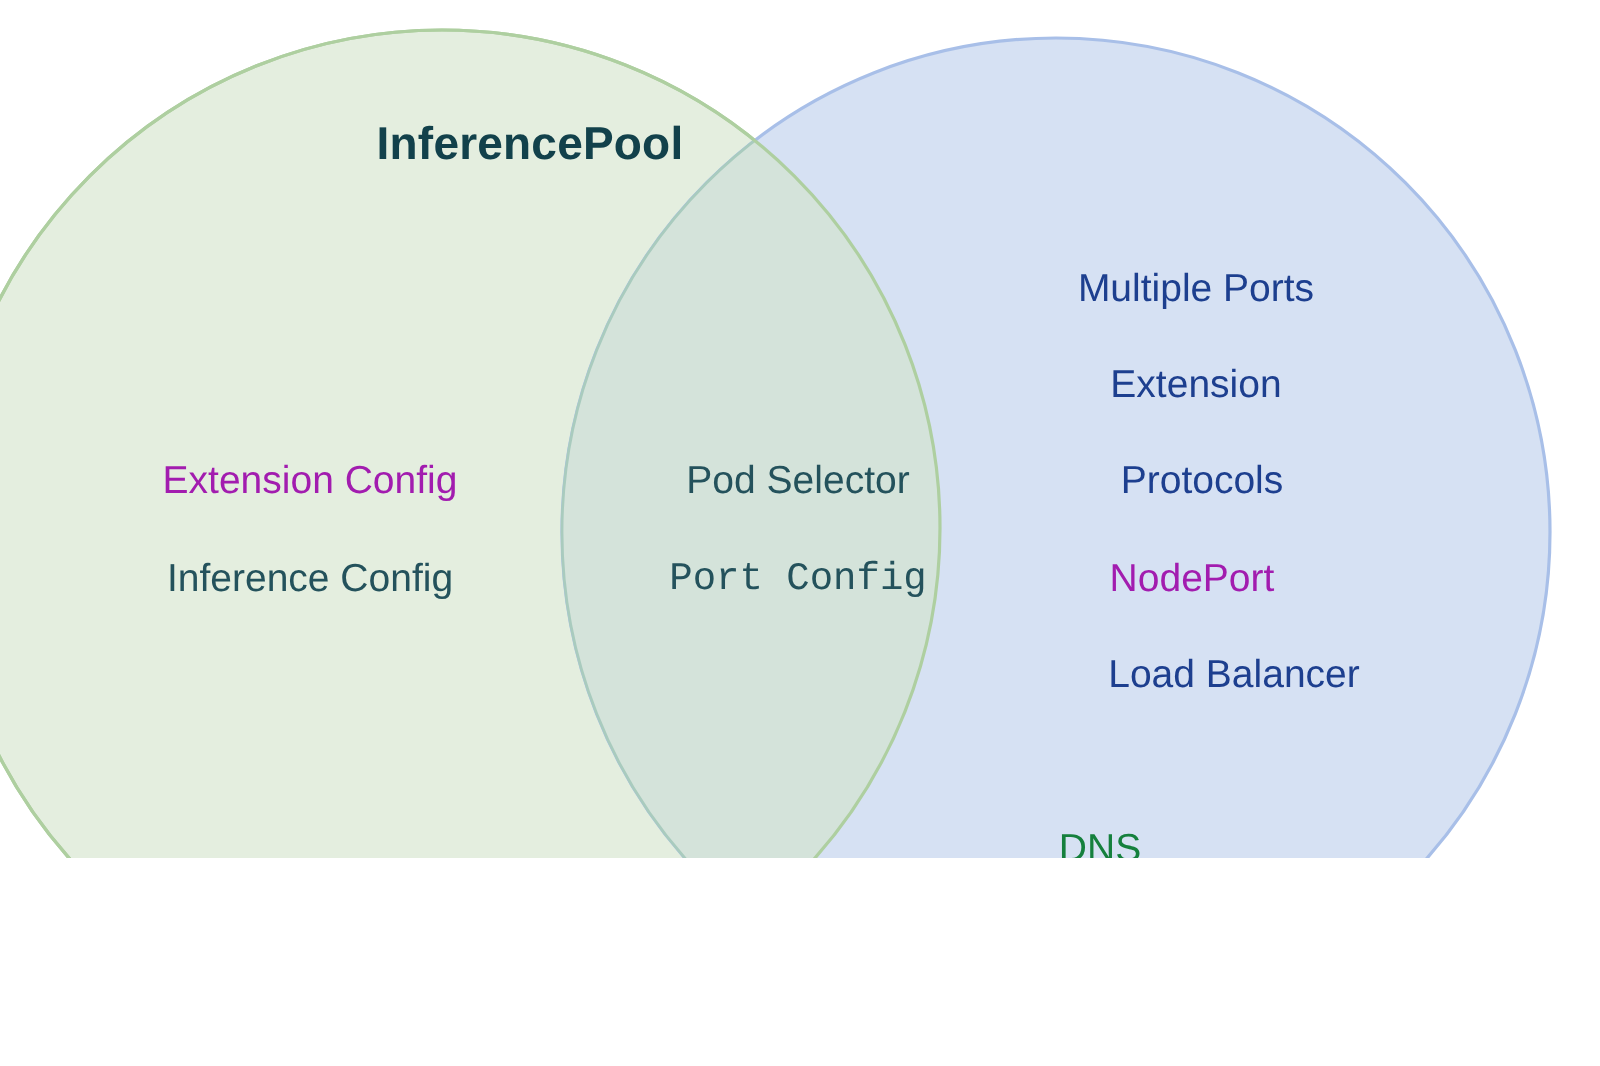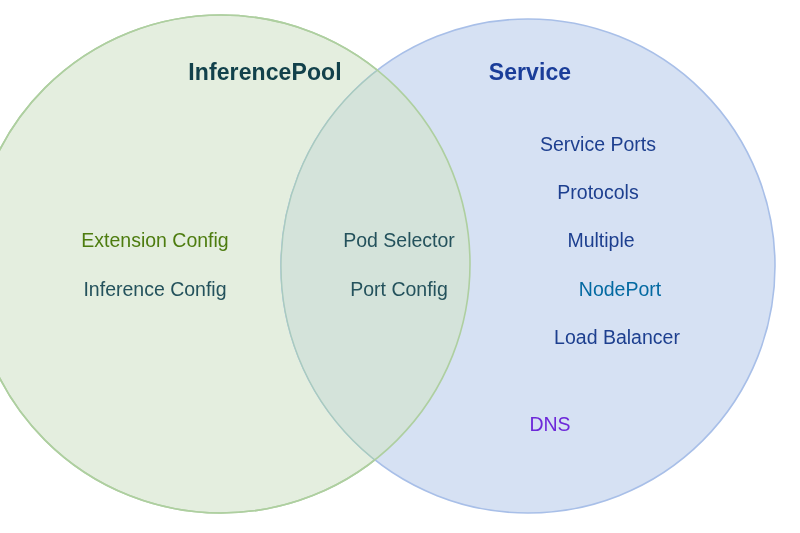--- a/index.html
+++ b/index.html
@@ -7,21 +7,21 @@
     margin: 0;
     padding: 0;
     background: #ffffff;
   }
   body {
     font-family: "Liberation Sans", sans-serif;
   }
   #canvas {
     position: relative;
     width: 800px;
-    height: 533px;
+    height: 429px;
     background: #ffffff;
     overflow: hidden;
   }
   #venn-svg {
     position: absolute;
     left: 0;
     top: 0;
     width: 800px;
     height: 533px;
   }
@@ -81,29 +81,28 @@
       <circle id="circle-overlap" cx="528" cy="266" r="247" fill="#d4e3da" stroke="#a9cbbe" stroke-width="1.4"></circle>
     </g>
 
     <circle id="circle-left-outline" cx="221" cy="264" r="249" fill="none" stroke="#aecfa0" stroke-width="1.6"></circle>
   </svg>
 
   <div class="layer">
 
     <div class="set-title title-left" id="title-left" style="left: 265px; top: 72px; color: rgb(18, 65, 75);">InferencePool</div>
 
-    <div class="set-title title-right" id="title-right" style="left: 530px; top: 72px; color: rgb(26, 61, 153);">Service</div>
 
-    <div class="item item-left" style="left: 155px; top: 241px; color: #4d7c0f;">Extension Config</div>
+    <div class="item item-left" style="left: 155px; top: 241px; color: #a21caf;">Extension Config</div>
     <div class="item item-left" style="left: 155px; top: 290px; color: rgb(36, 82, 92);">Inference Config</div>
 
     <div class="item item-mid" style="left: 399px; top: 241px; color: rgb(36, 82, 92);">Pod Selector</div>
-    <div class="item item-mid" style="left: 399px; top: 290px; color: rgb(36, 82, 92);">Port Config</div>
+    <div class="item item-mid" style="left: 399px; top: 290px; color: rgb(36, 82, 92); font-family: Liberation Mono, monospace;">Port Config</div>
 
-    <div class="item item-right" style="left: 598px; top: 145px; color: rgb(29, 63, 143);">Service Ports</div>
-    <div class="item item-right" style="left: 598px; top: 193px; color: rgb(29, 63, 143);">Protocols</div>
-    <div class="item item-right" style="left: 601px; top: 241px; color: rgb(29, 63, 143);">Multiple</div>
-    <div class="item item-right" style="left: 620px; top: 290px; color: #0369a1;">NodePort</div>
+    <div class="item item-right" style="left: 598px; top: 145px; color: rgb(29, 63, 143);">Multiple Ports</div>
+    <div class="item item-right" style="left: 598px; top: 193px; color: rgb(29, 63, 143);">Extension</div>
+    <div class="item item-right" style="left: 601px; top: 241px; color: rgb(29, 63, 143);">Protocols</div>
+    <div class="item item-right" style="left: 596px; top: 290px; color: #a21caf;">NodePort</div>
     <div class="item item-right" style="left: 617px; top: 338px; color: rgb(29, 63, 143); text-align: center;">Load Balancer</div>
-    <div class="item item-right" style="left: 550px; top: 425px; color: #6d28d9;">DNS</div>
+    <div class="item item-right" style="left: 550px; top: 425px; color: #15803d;">DNS</div>
 
   </div>
 </div>
 
 </body></html>

